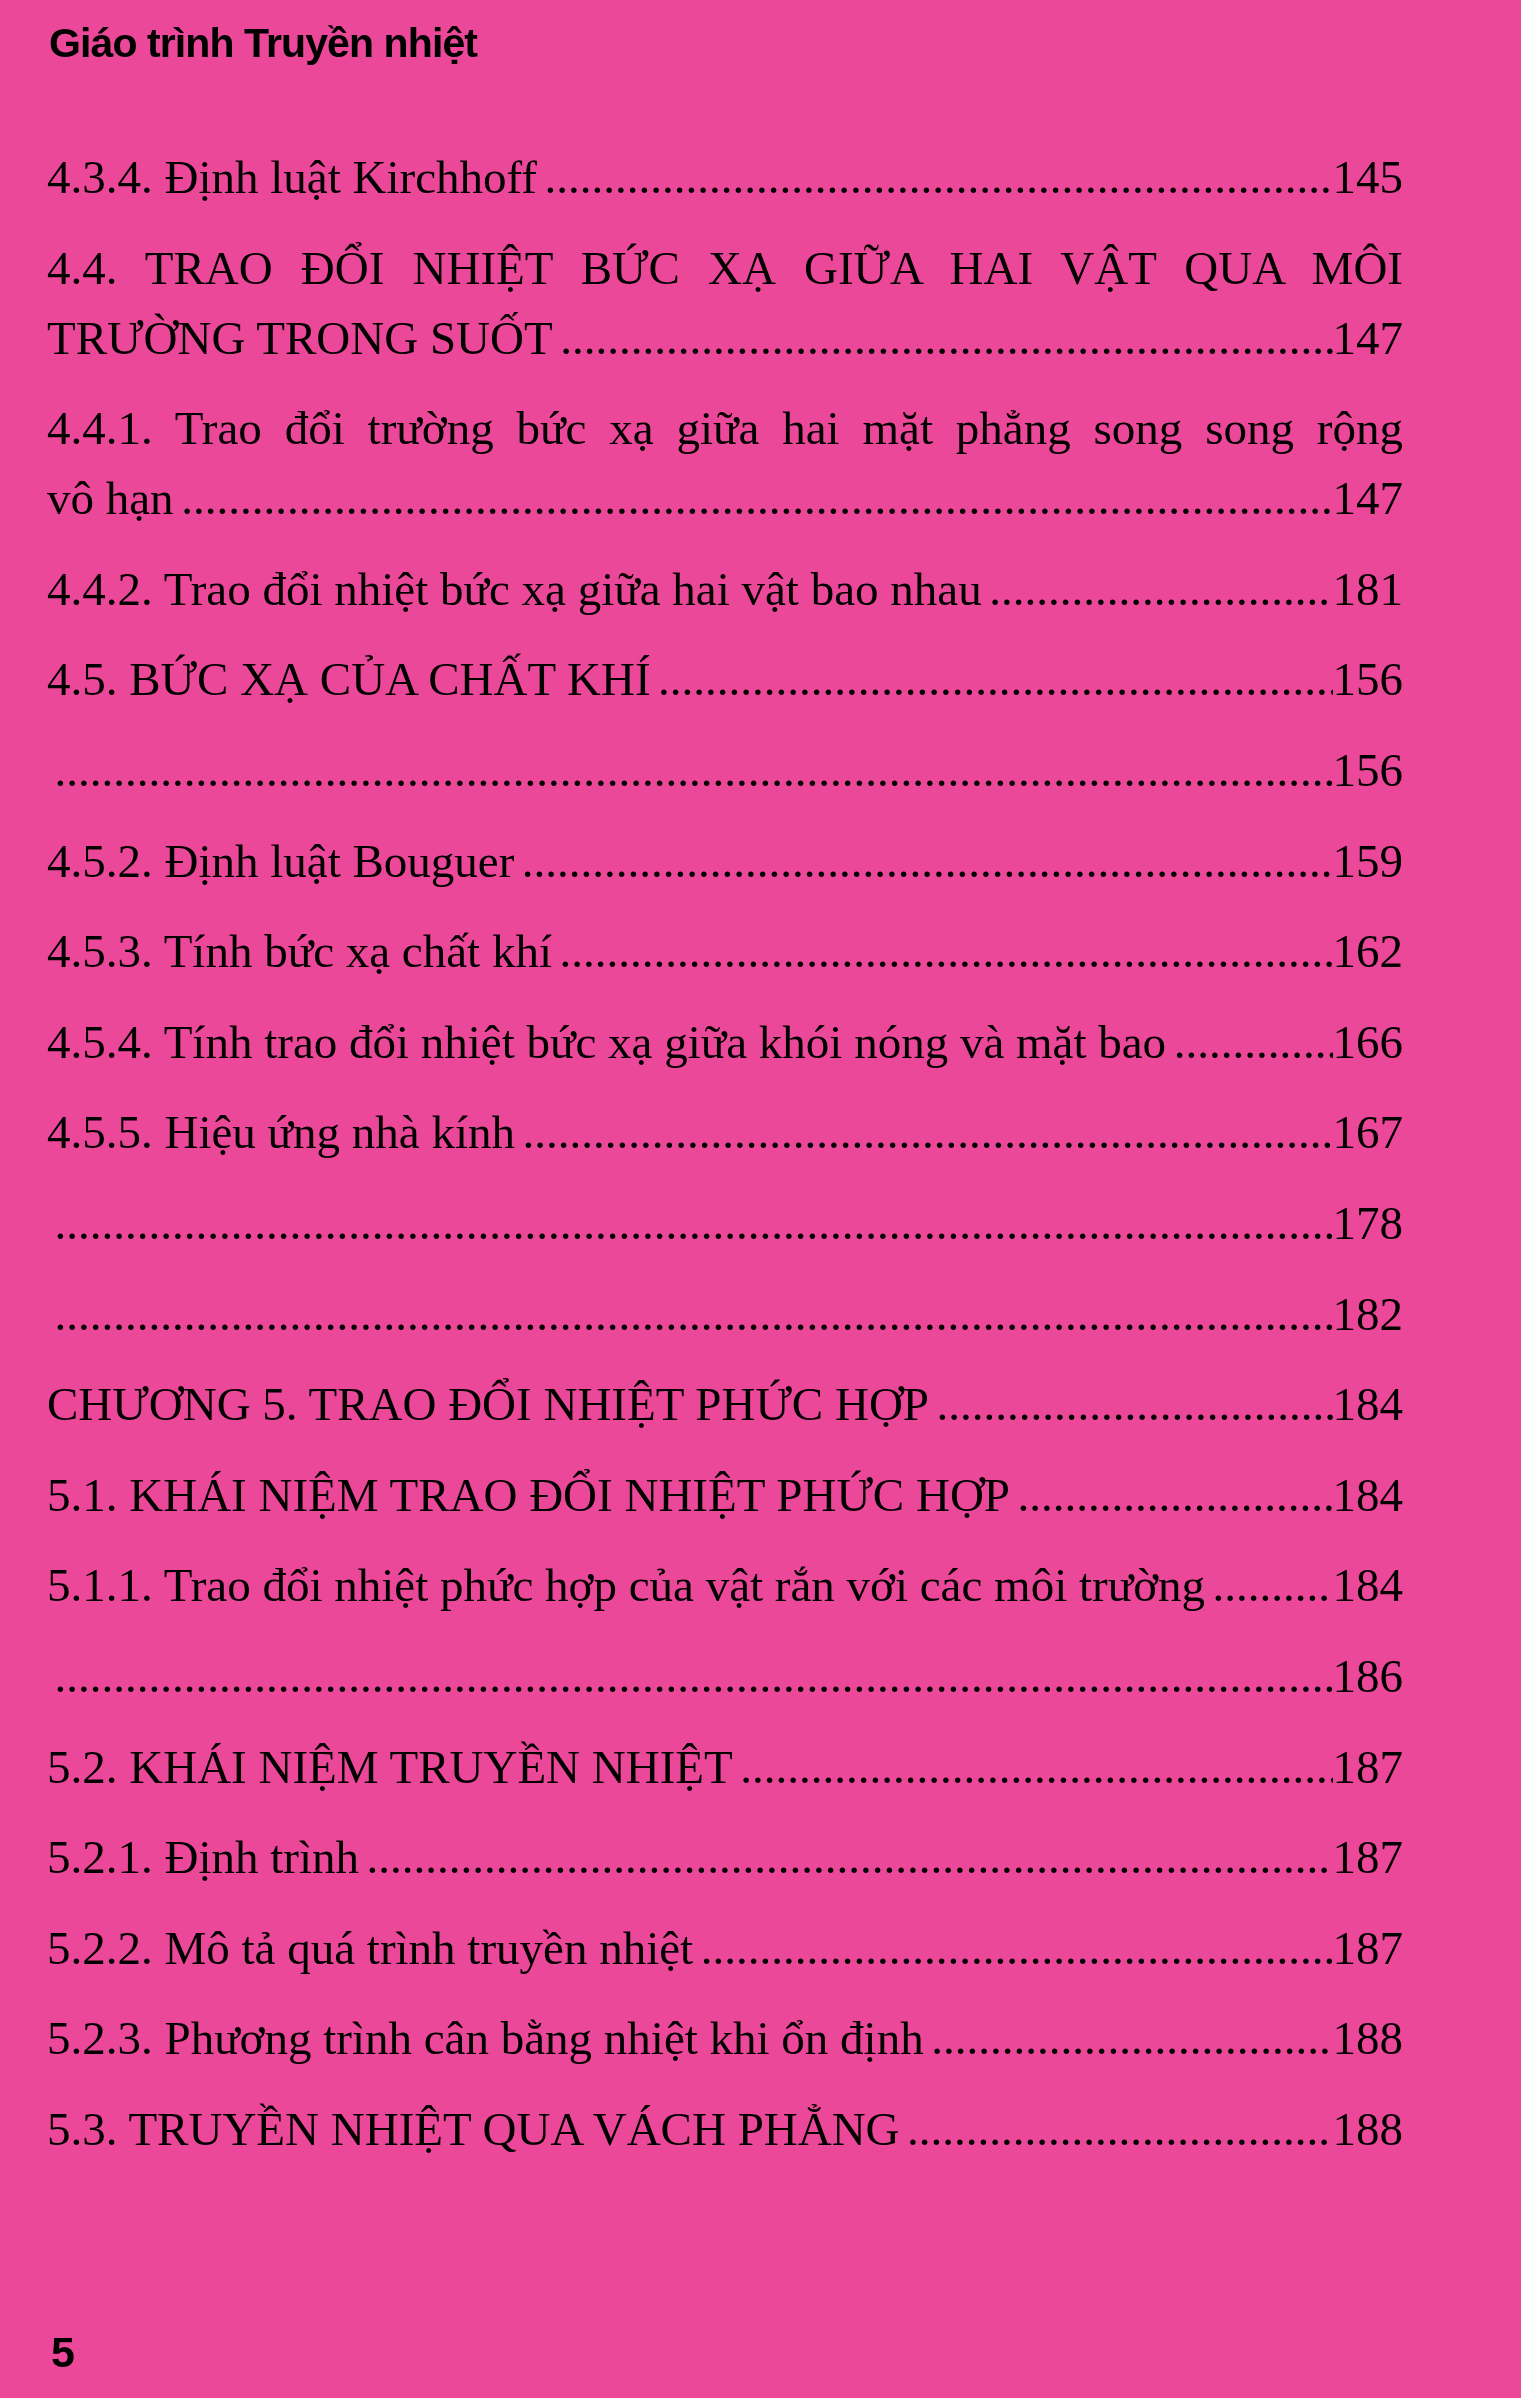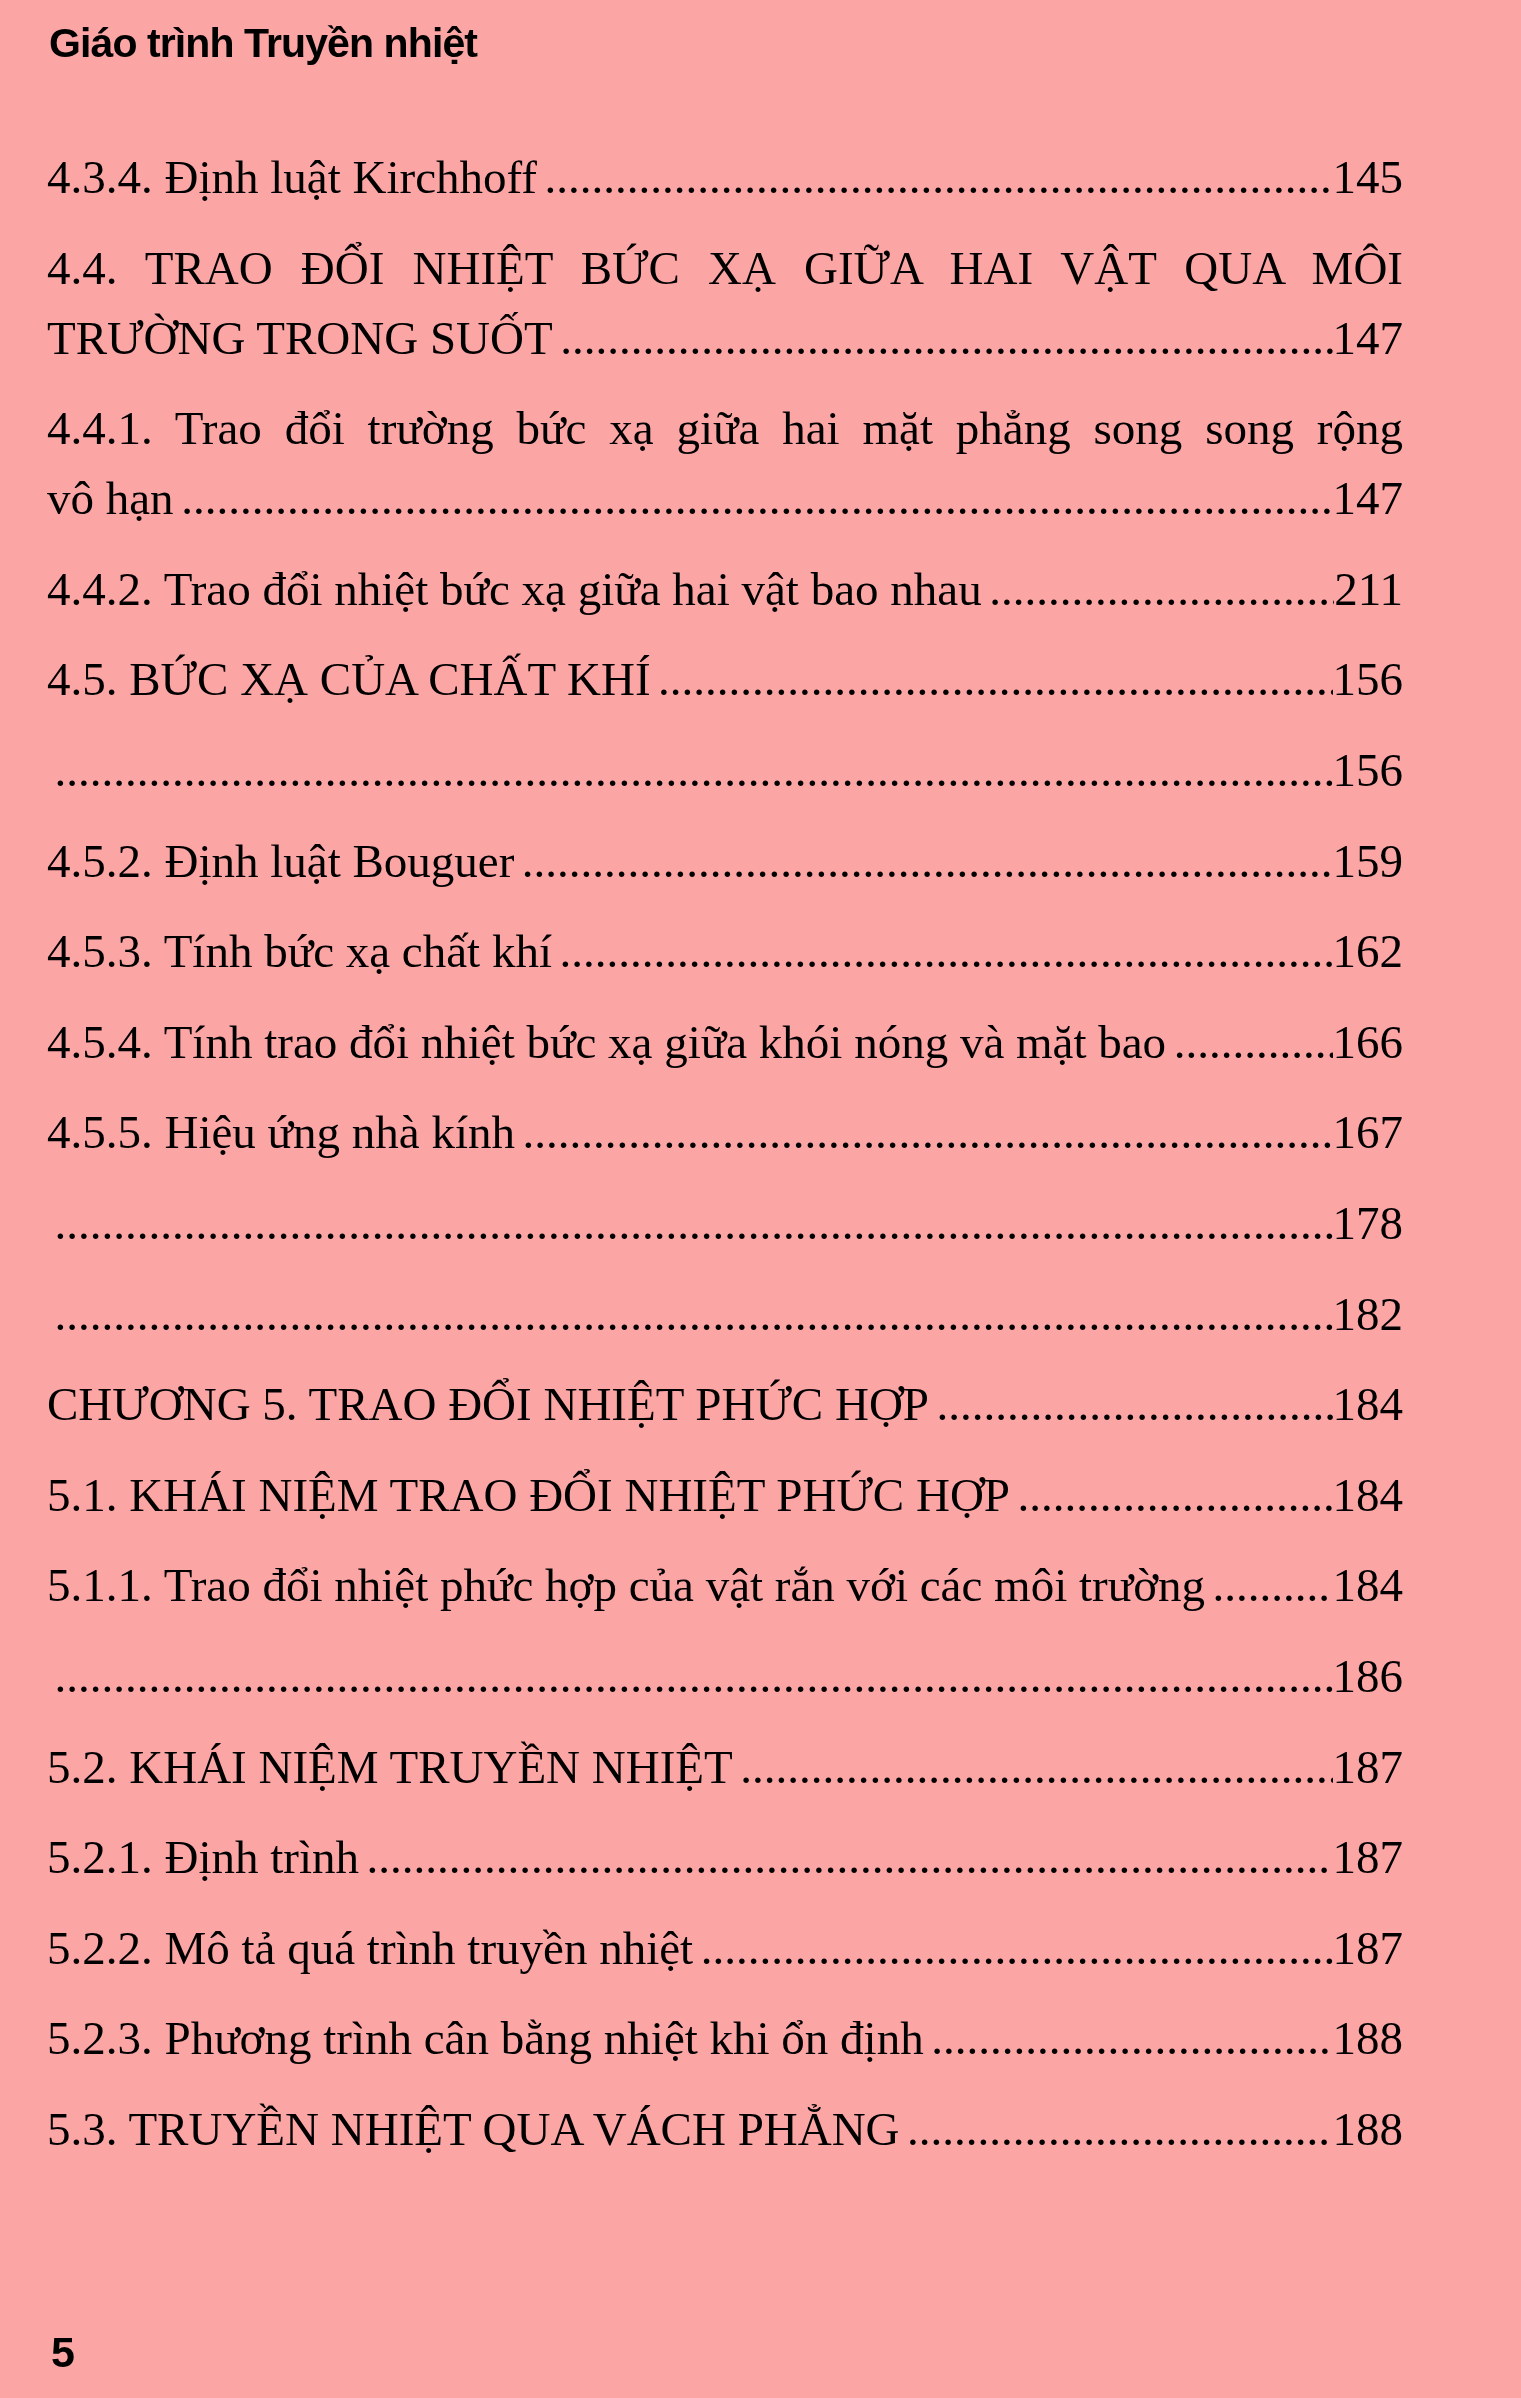--- a/index.html
+++ b/index.html
@@ -11,21 +11,21 @@
     width: 1522px;
     height: 2399px;
     position: relative;
     overflow: hidden;
     color: #000000;
     font-family: "Liberation Serif", "DejaVu Serif", serif;
   }
   .page {
     position: absolute;
     inset: 0;
-    background: #fca5a5;
+    background: #ec4899;
   }
   .header {
     position: absolute;
     left: 49px;
     top: 17px;
     font-family: "Liberation Sans", "DejaVu Sans", sans-serif;
     font-weight: 700;
     font-size: 41px;
     line-height: 52px;
     letter-spacing: -0.9px;
@@ -110,21 +110,21 @@
         <div class="lline">
           <span class="t">vô hạn</span>
           <span class="leader"></span>
           <span class="pg">147</span>
         </div>
       </div>
       <div class="entry">
         <div class="lline">
           <span class="t">4.4.2. Trao đổi nhiệt bức xạ giữa hai vật bao nhau</span>
           <span class="leader"></span>
-          <span class="pg">211</span>
+          <span class="pg">181</span>
         </div>
       </div>
       <div class="entry">
         <div class="lline">
           <span class="t">4.5. BỨC XẠ CỦA CHẤT KHÍ</span>
           <span class="leader"></span>
           <span class="pg">156</span>
         </div>
       </div>
       <div class="entry">

